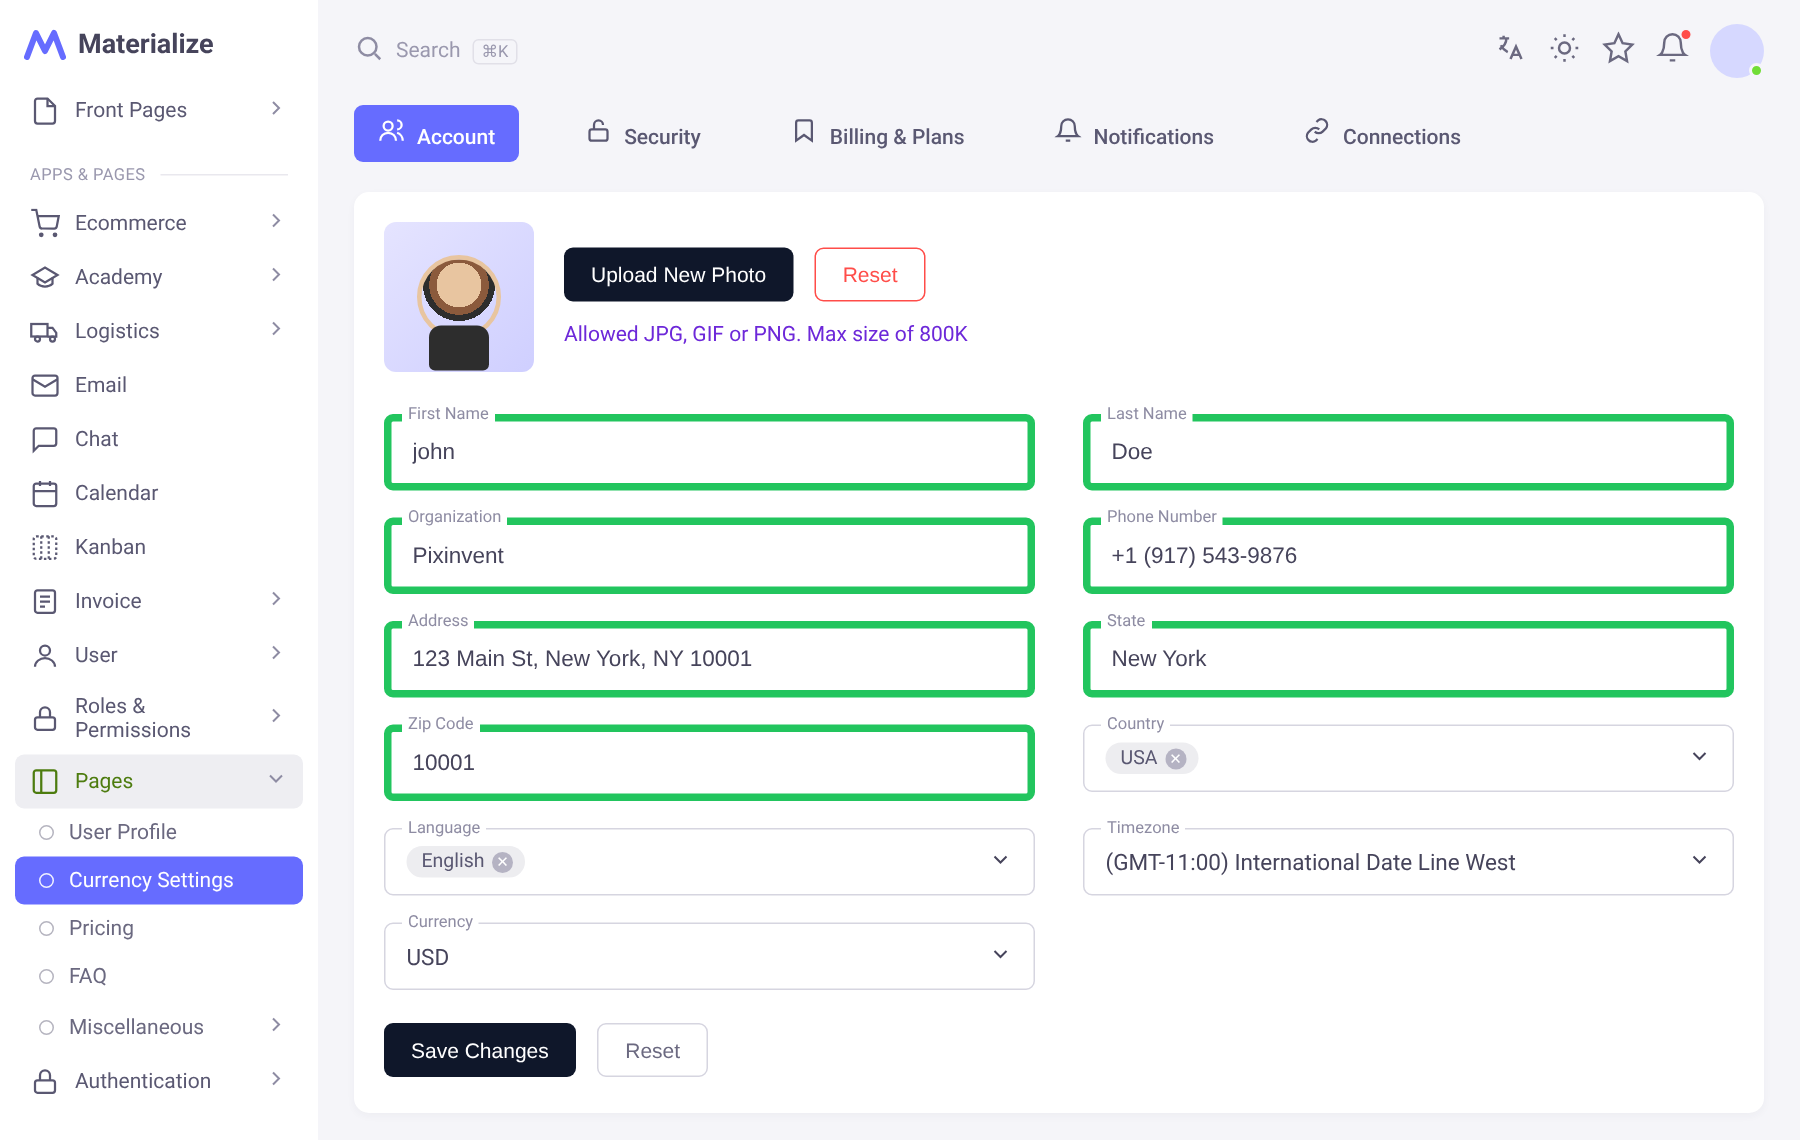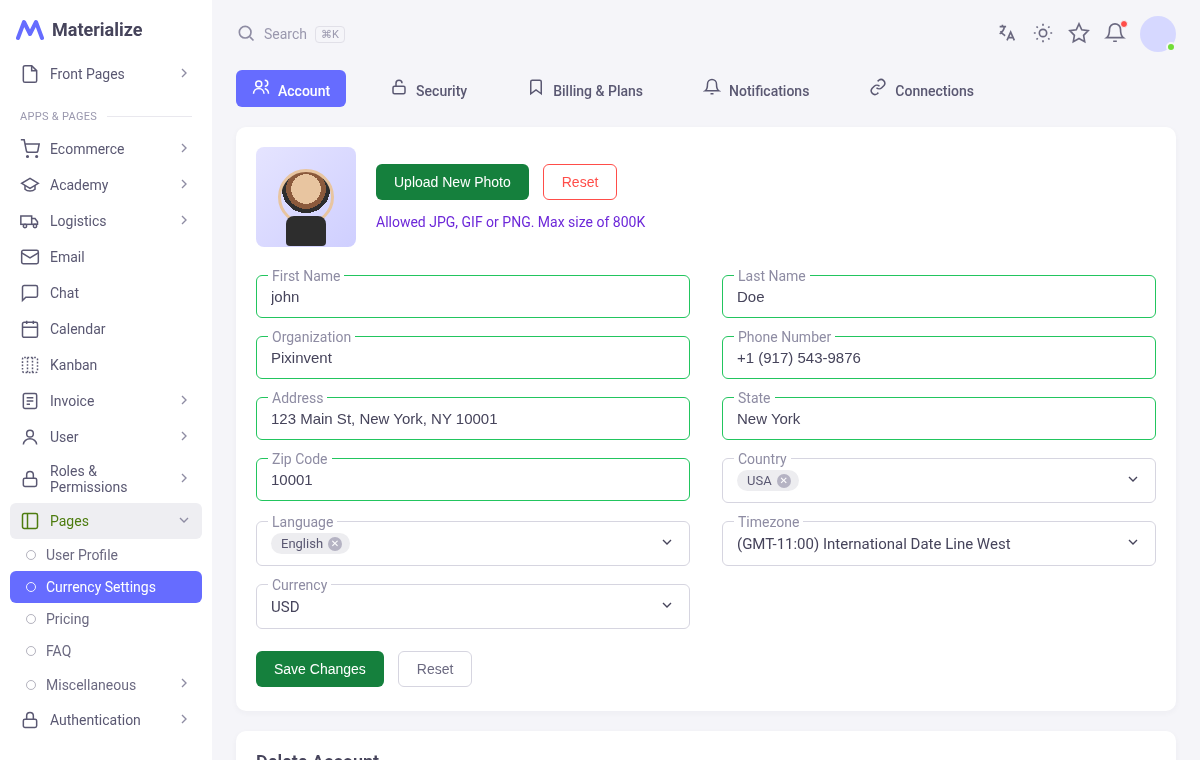--- a/index.html
+++ b/index.html
@@ -44,32 +44,32 @@
 .tab.active { background: #666cff; color: #fff; }
 .tab svg { stroke: currentColor; }
 
 
 .card { background: #fff; border-radius: 10px; padding: 20px 20px 24px; margin-bottom: 20px; box-shadow: 0 2px 6px rgba(50,50,80,0.04); }
 .photo-row { display: flex; gap: 20px; align-items: center; margin-bottom: 28px; }
 .photo-placeholder { width: 100px; height: 100px; border-radius: 8px; background: linear-gradient(135deg, #e5e4ff, #cfcfff); display:flex; align-items:center; justify-content:center; }
 .photo-head { width:56px; height:56px; border-radius:50%; background: radial-gradient(circle at 50% 34%, #e8c5a0 0 36%, #8b5a3c 36% 48%, #2d2d2d 48% 58%, transparent 58%); border: 3px solid #e8c5a0; position: relative; }
 .photo-head::after{content:"";position:absolute;bottom:-24px;left:50%;transform:translateX(-50%);width:40px;height:30px;background:#2d2d2d;border-radius:8px 8px 4px 4px;}
 .btn { padding: 9px 18px; border-radius: 6px; font-size: 14px; font-weight: 500; cursor: pointer; border: none; }
-.btn-primary { background: #15803d; color: #fff; }
+.btn-primary { background: #0f172a; color: #fff; }
 .btn-outline-danger { background: #fff; border: 1px solid #ff4d49; color: #ff4d49; }
 .btn-outline { background: #fff; border: 1px solid #d6d5e0; color: #6B6980; }
 .photo-actions { display: flex; flex-direction: column; gap: 14px; }
 .btn-row { display: flex; gap: 14px; }
 .hint { color: #6d28d9; font-size: 14px; }
 
 
 .form-grid { display: grid; grid-template-columns: 1fr 1fr; gap: 18px 32px; }
 .field { position: relative; }
-.field-label { position: absolute; top: -7px; left: 12px; background: #fff; padding: 0 4px; font-size: 14px; color: #8E8CA3; }
-.field-input { width: 100%; padding: 12px 14px; border: 1px solid #22c55e; border-radius: 6px; font-size: 15px; color: #46445B; background: #fff; outline: none; }
+.field-label { position: absolute; top: -7px; left: 12px; background: #fff; padding: 0 4px; font-size: 11px; color: #8E8CA3; }
+.field-input { width: 100%; padding: 12px 14px; border: 5px solid #22c55e; border-radius: 6px; font-size: 15px; color: #46445B; background: #fff; outline: none; }
 .field-select { width: 100%; padding: 10px 14px; border: 1px solid #d6d5e0; border-radius: 6px; font-size: 15px; color: #46445B; background: #fff; display: flex; align-items: center; justify-content: space-between; cursor: pointer; min-height: 45px; }
 .chip { background: #ededf0; border-radius: 12px; padding: 3px 8px 3px 10px; font-size: 13px; display: inline-flex; align-items: center; gap: 5px; color: #5A5872; }
 .chip-x { width: 14px; height: 14px; border-radius: 50%; background: #b5b3c3; color: #fff; font-size: 10px; display: flex; align-items: center; justify-content: center; cursor: pointer; }
 .form-actions { display: flex; gap: 14px; margin-top: 22px; }
 
 .section-heading { font-size: 18px; font-weight: 600; color: #46445B; margin-bottom: 18px; }
 </style>
 </head>
 <body>
 

